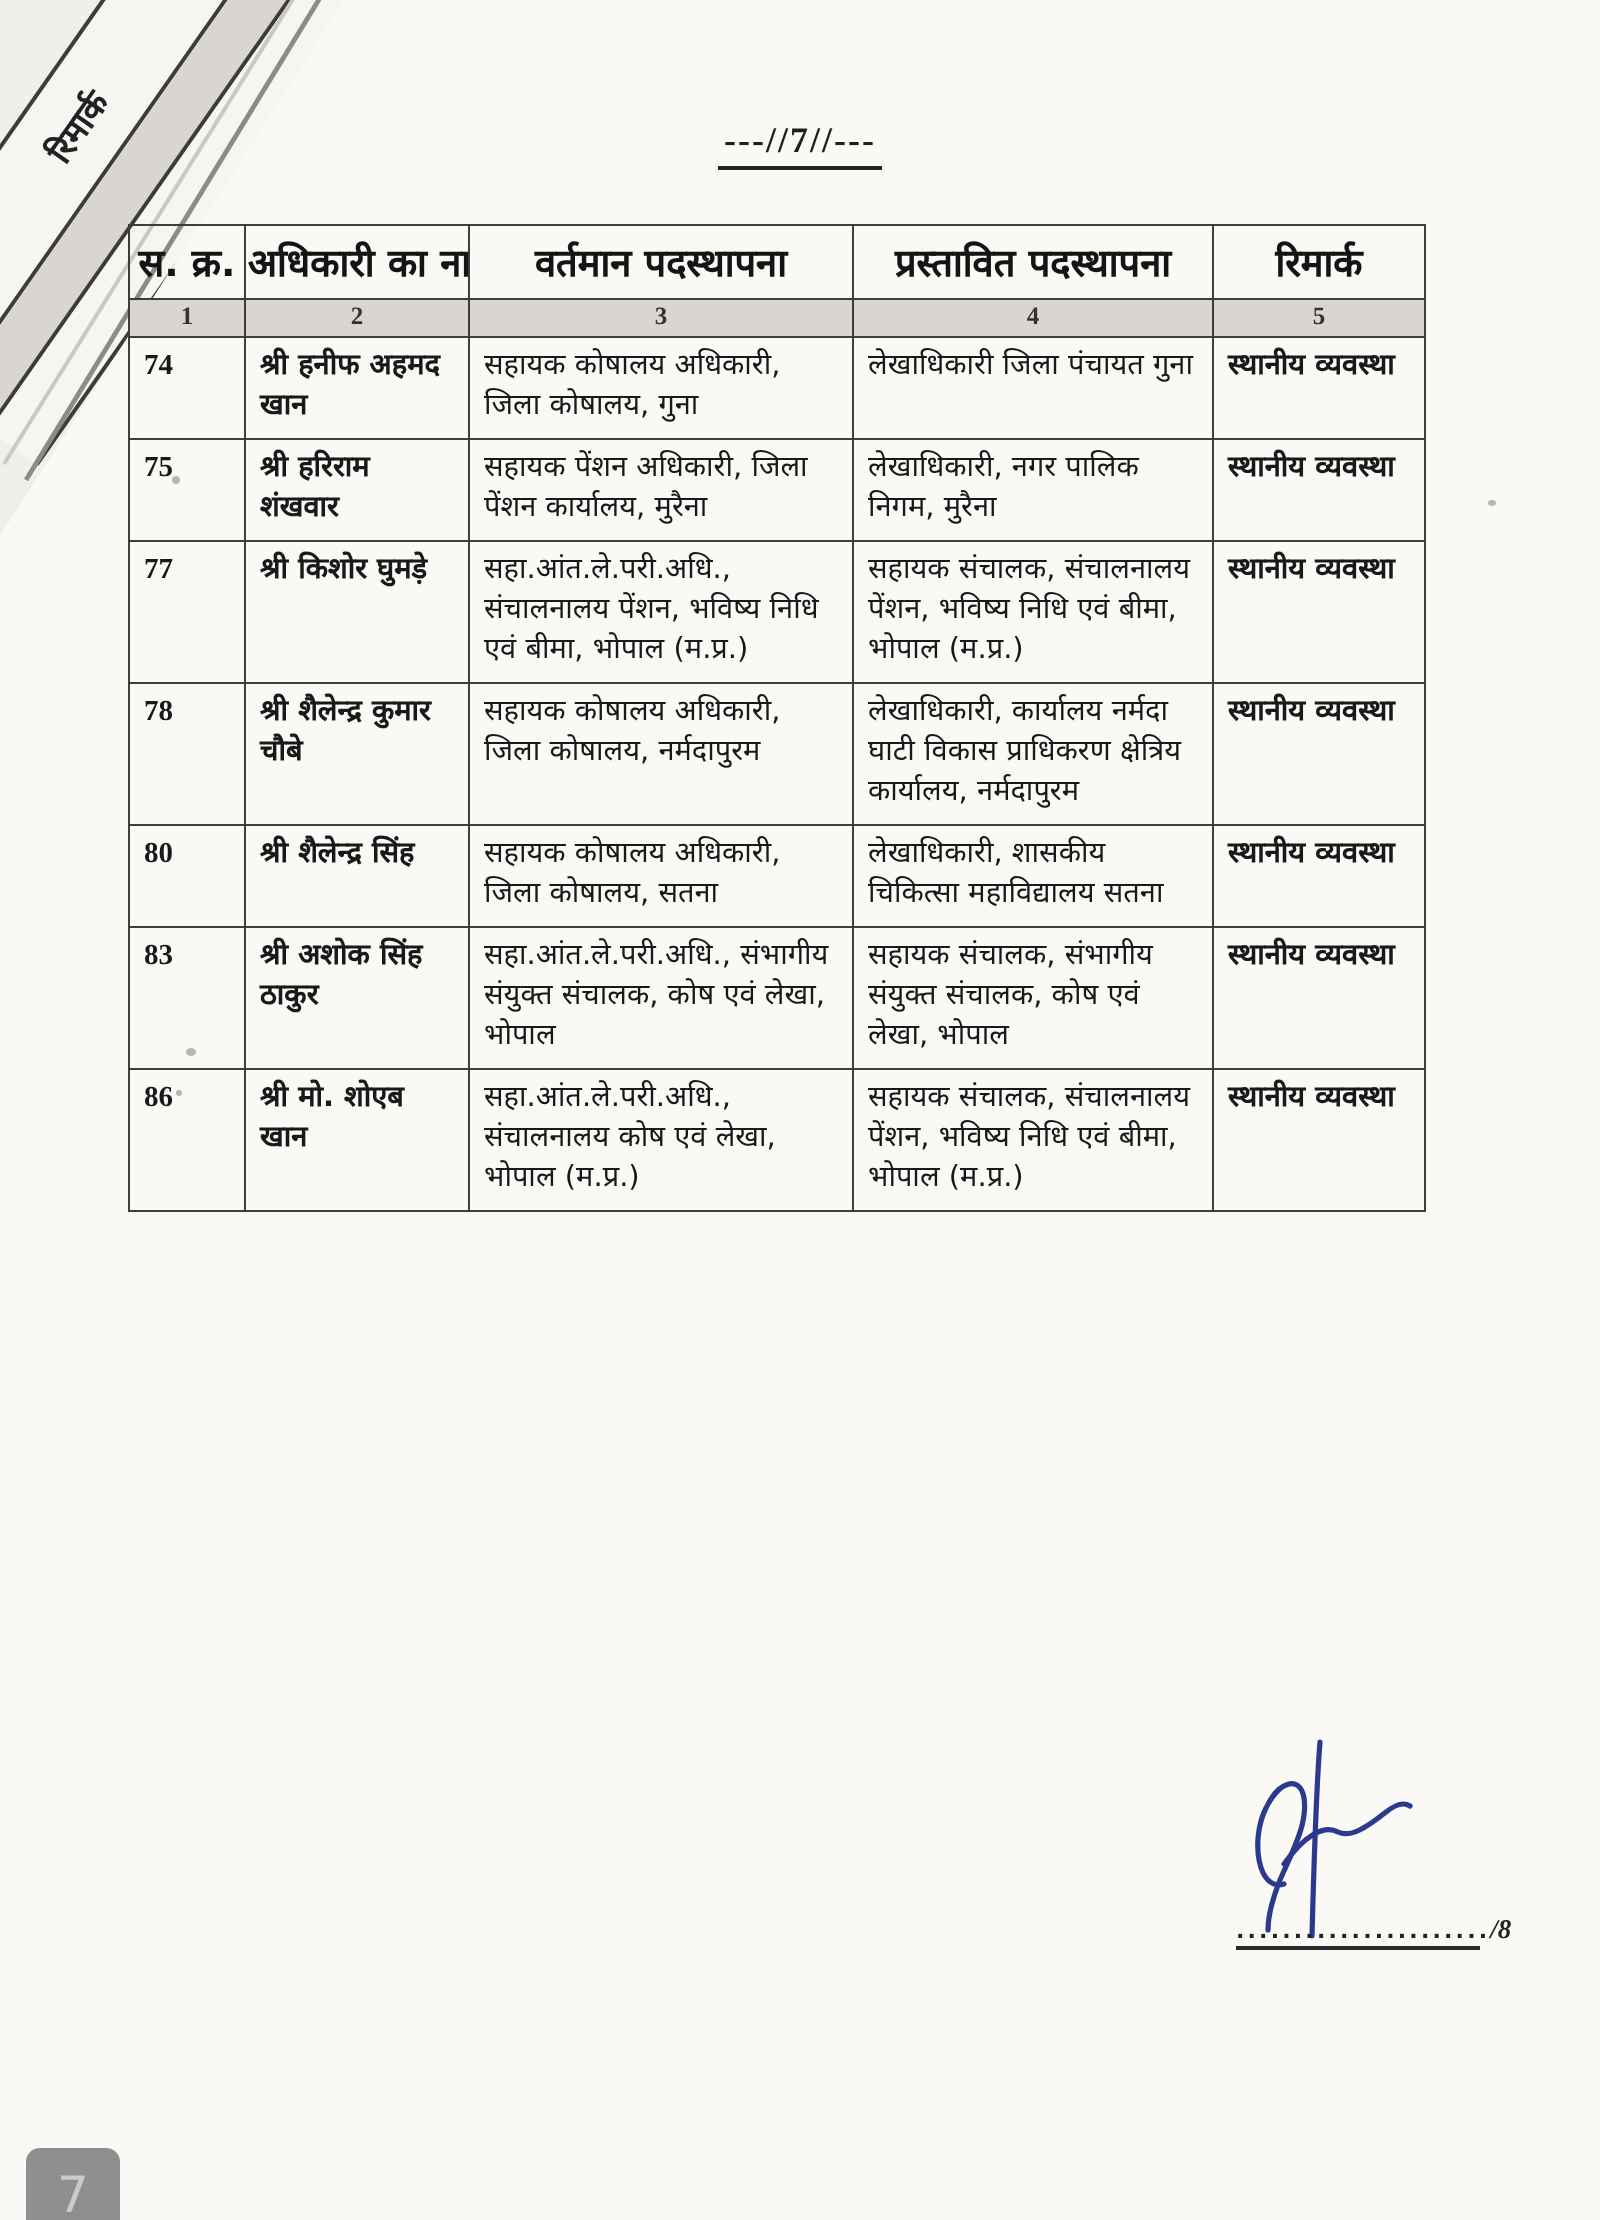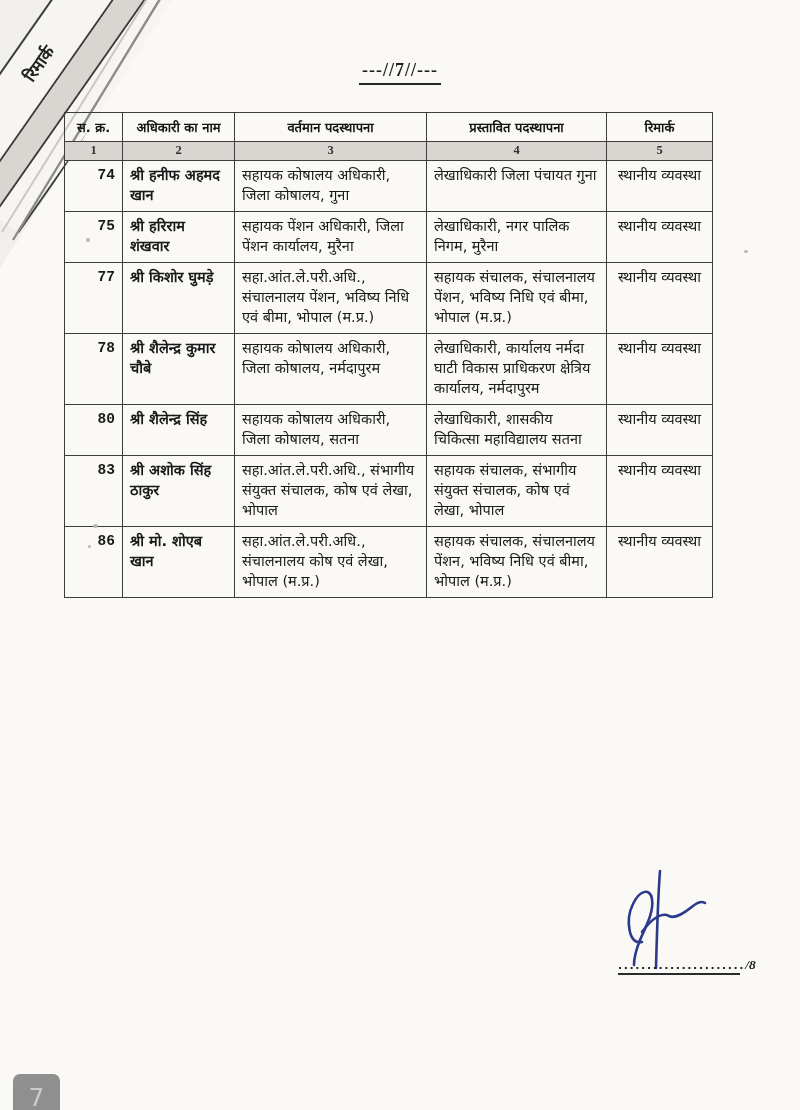--- a/index.html
+++ b/index.html
@@ -35,39 +35,39 @@
     font-family:"Liberation Serif","DejaVu Serif",serif;
     font-weight:bold;font-size:18px;letter-spacing:1px;color:#1f1f1f;
   }
   
   table.officers{
     position:absolute;top:112px;left:64px;width:648px;
     border-collapse:collapse;table-layout:fixed;
   }
   table.officers th,table.officers td{border:1.7px solid #3d3d3d;}
   table.officers th{
-    font-size:13px;font-weight:bold;text-align:center;
+    font-size:19px;font-weight:bold;text-align:center;
     padding:5px 1px;white-space:nowrap;overflow:hidden;color:#141414;
   }
   tr.num-row td{
     background:var(--band,#d9d6d2);
     font-family:"Liberation Serif","DejaVu Serif",serif;
     font-size:12.5px;font-weight:bold;text-align:center;padding:1px 0 2px;color:#333;
   }
   tbody.rows td{
     font-size:14.5px;line-height:1.38;padding:4px 7px 6px;vertical-align:top;color:#191919;
   }
   td.c-sno{
-    text-align:right;font-family:Liberation Mono, monospace;
+    text-align:left;font-family:Liberation Serif, serif;
     font-size:15.5px;padding-top:6px;font-weight:600;
   }
   td.c-name{font-weight:bold;padding-left:8px;}
   td.c-rem{
-    vertical-align:middle;text-align:center;white-space:nowrap;
-    font-size:14px;font-weight:normal;overflow:hidden;
+    vertical-align:middle;white-space:nowrap;
+    font-size:14px;font-weight:bold;overflow:hidden;
   }
   
   .signature{position:absolute;left:598px;top:880px;width:165px;height:105px;}
   .sig-svg{position:absolute;left:14px;top:-12px;}
   .dotline{
     position:absolute;bottom:10px;left:20px;width:122px;
     border-bottom:2px solid #2b2b2b;white-space:nowrap;
   }
   .dots{font-size:11px;letter-spacing:1.6px;font-weight:bold;color:#222;}
   .pageref{

